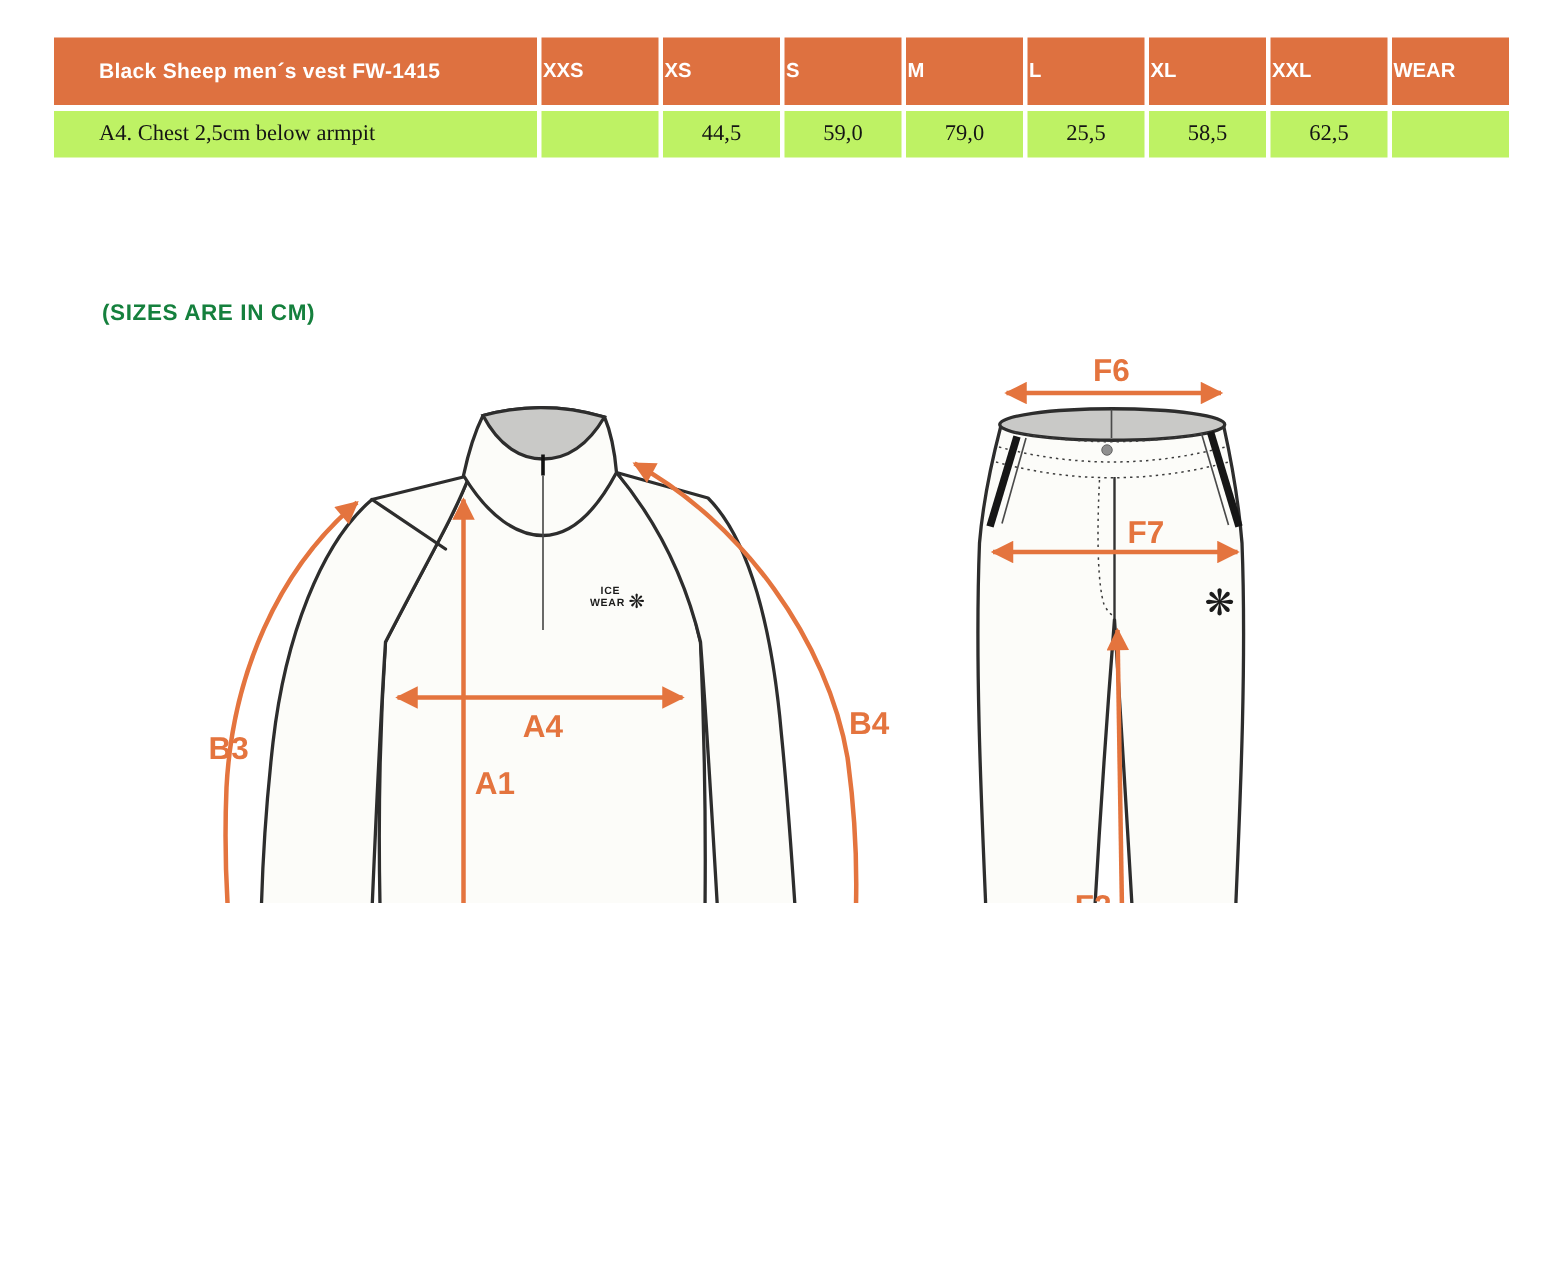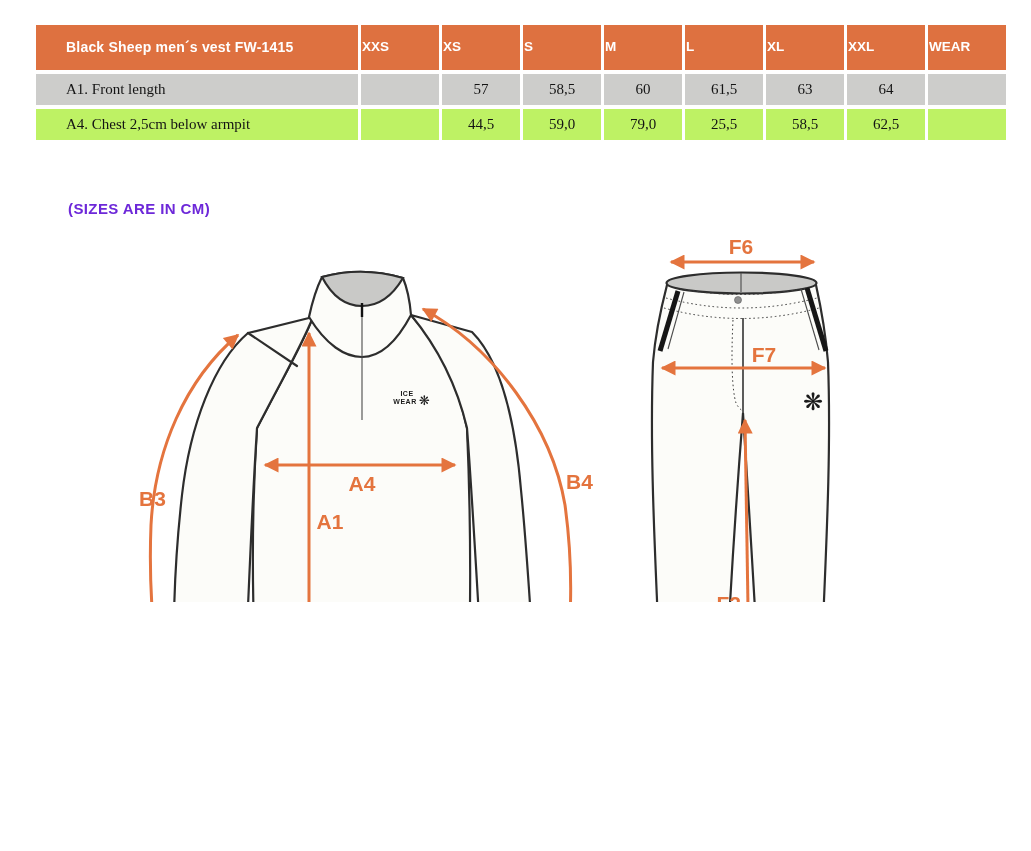--- a/index.html
+++ b/index.html
@@ -11,21 +11,21 @@
   col.c0{width:322px;} col.cz{width:78px;}
   .size-table th{background:#DE7140;color:#fff;font:700 13.5px/1.1 "Liberation Sans",sans-serif;
                  height:43px;text-align:left;vertical-align:middle;}
   .size-table th.title{text-align:left;padding-left:30px;font-size:14px;letter-spacing:.2px;}
   .size-table td{height:29px;font:15px/1 "Liberation Serif",serif;color:#141414;
                  text-align:center;vertical-align:middle;}
   tr.row-dark td{background:#CDCDCB;}
   tr.row-light td{background:#bef264;}
   td.rowlabel{text-align:left;padding-left:30px;}
 
-  .cm-note{position:absolute;left:68px;top:200px;color:#6d28d9;
+  .cm-note{position:absolute;left:68px;top:200px;color:#15803d;
            font:700 15px "Liberation Sans",sans-serif;letter-spacing:.4px;}
 
   
   svg.diagram{position:absolute;left:0;top:230px;}
   .ink{stroke:#2d2d2d;stroke-width:2.2;fill:none;stroke-linejoin:round;stroke-linecap:round;}
   .panel{fill:#FCFCF9;stroke:#2d2d2d;stroke-width:2.2;stroke-linejoin:round;}
   .graypanel{fill:#C9C9C7;stroke:#2d2d2d;stroke-width:2.2;}
   .stitch{stroke:#3c3c3c;stroke-width:1;stroke-dasharray:1.6 2.7;fill:none;}
   .seam-thin{stroke:#4a4a4a;stroke-width:1.1;fill:none;}
   .pocket{stroke:#161616;stroke-width:5;fill:none;stroke-linecap:butt;}
@@ -59,31 +59,20 @@
         <th>XS</th>
         <th>S</th>
         <th>M</th>
         <th>L</th>
         <th>XL</th>
         <th>XXL</th>
         <th>WEAR</th>
       </tr>
     </thead>
     <tbody>
-      <tr class="row-dark">
-        <td class="rowlabel">A1. Front length</td>
-        <td></td>
-        <td>57</td>
-        <td>58,5</td>
-        <td>60</td>
-        <td>61,5</td>
-        <td>63</td>
-        <td>64</td>
-        <td></td>
-      </tr>
       <tr class="row-light">
         <td class="rowlabel">A4. Chest 2,5cm below armpit</td>
         <td></td>
         <td>44,5</td>
         <td>59,0</td>
         <td>79,0</td>
         <td>25,5</td>
         <td>58,5</td>
         <td>62,5</td>
         <td></td>

